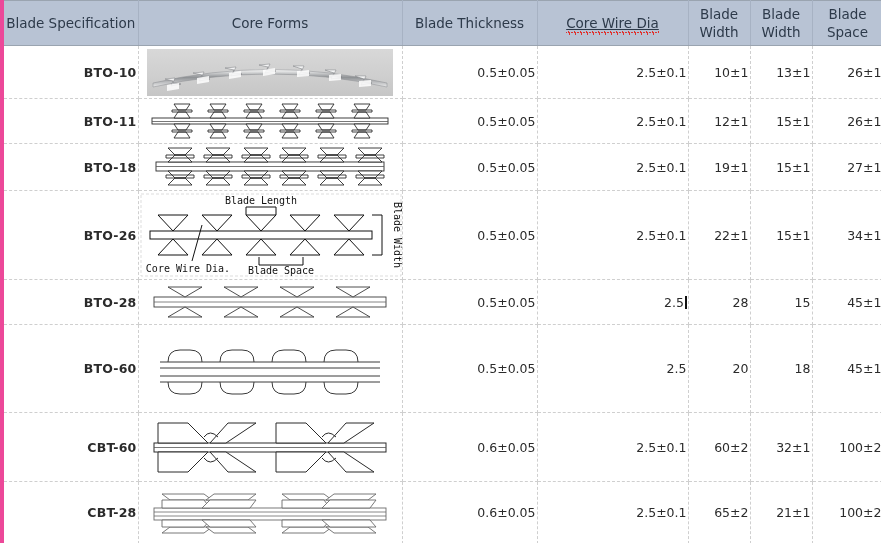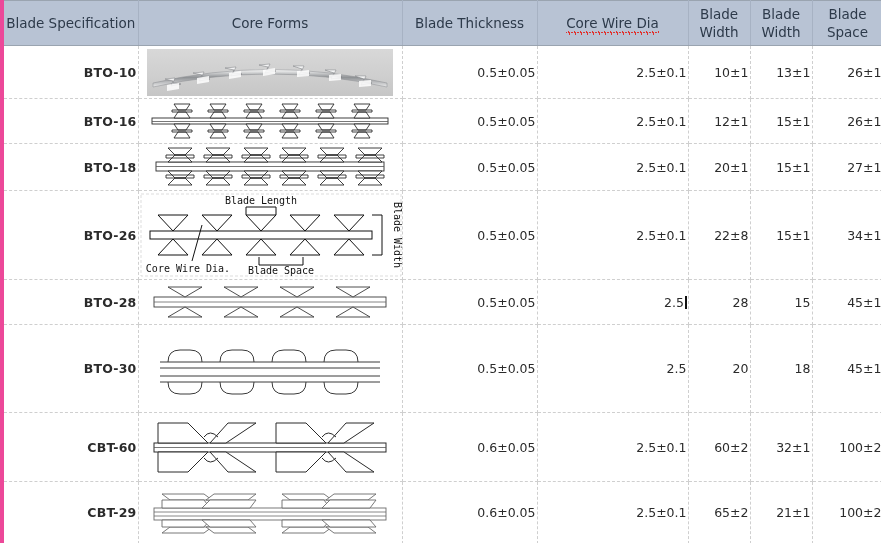--- a/index.html
+++ b/index.html
@@ -49,20 +49,21 @@
     color:#1a1a1a;
     letter-spacing:.2px;
   }
   .forms-cell{padding:3px 6px;margin-top:8px;}
   .num{font-size:12.5px;color:#333;white-space:nowrap;}
 
   
   .squiggle{
     position:relative;
     display:inline-block;
+    text-decoration:underline;
   }
   .squiggle::after{
     content:"";
     position:absolute;
     left:0;right:0;bottom:-3px;height:4px;
     background-image:
       radial-gradient(circle at 1.5px 3px, transparent 1.6px, #e0322e 1.7px, #e0322e 2.1px, transparent 2.2px),
       radial-gradient(circle at 4.5px 0px, transparent 1.6px, #e0322e 1.7px, #e0322e 2.1px, transparent 2.2px);
     background-size:6px 4px;
     background-repeat:repeat-x;
@@ -165,21 +166,21 @@
         </div>
       </td>
       <td class="num">0.5±0.05</td>
       <td class="num">2.5±0.1</td>
       <td class="num">10±1</td>
       <td class="num">13±1</td>
       <td class="num">26±1</td>
     </tr>
 
     <tr style="height:44px">
-      <td class="spec-cell">BTO-16</td>
+      <td class="spec-cell">BTO-11</td>
       <td class="forms-cell">
         <svg class="form-svg" width="240" height="40" viewBox="0 0 240 40">
           <g fill="#ffffff" stroke="#2a2a2a" stroke-width=".9">
             <rect x="2" y="17" width="236" height="6"></rect>
             <g>
               <path d="M24,3 h16 l-4,6 h-8z M22,9 h20 v2 h-20z M24,17 h16 l-4,-6 h-8z"></path>
               <path d="M24,37 h16 l-4,-6 h-8z M22,31 h20 v-2 h-20z M24,23 h16 l-4,6 h-8z"></path>
             </g>
             <g transform="translate(36,0)">
               <path d="M24,3 h16 l-4,6 h-8z M22,9 h20 v2 h-20z M24,17 h16 l-4,-6 h-8z"></path>
@@ -241,21 +242,21 @@
             <g transform="translate(190,0)">
               <path d="M14,2 h24 l-7,7 h-10z M12,9 h28 v3 h-28z M14,16 h24 l-7,-7 h-10z"></path>
               <path d="M14,39 h24 l-7,-7 h-10z M12,32 h28 v-3 h-28z M14,25 h24 l-7,7 h-10z"></path>
             </g>
           </g>
           <line x1="2" y1="20.5" x2="230" y2="20.5" stroke="#555" stroke-width=".8"></line>
         </svg>
       </td>
       <td class="num">0.5±0.05</td>
       <td class="num">2.5±0.1</td>
-      <td class="num">20±1</td>
+      <td class="num">19±1</td>
       <td class="num">15±1</td>
       <td class="num">27±1</td>
     </tr>
 
     <tr style="height:88px">
       <td class="spec-cell">BTO-26</td>
       <td class="forms-cell">
         <svg class="form-svg" width="262" height="84" viewBox="0 0 262 84">
           <rect x="1" y="1" width="260" height="82" fill="#ffffff" stroke="#cfcfcf" stroke-width=".7" stroke-dasharray="3 2"></rect>
           <g fill="#ffffff" stroke="#111" stroke-width="1">
@@ -291,21 +292,21 @@
           <path d="M232,22 h10 M232,62 h10 M242,22 v40" fill="none" stroke="#111" stroke-width="1"></path>
 
           <text x="121" y="11" text-anchor="middle" font-family="'DejaVu Sans Mono','Liberation Mono',monospace" font-size="10" fill="#111">Blade Length</text>
           <text x="141" y="81" text-anchor="middle" font-family="'DejaVu Sans Mono','Liberation Mono',monospace" font-size="10" fill="#111">Blade Space</text>
           <text x="48" y="79" text-anchor="middle" font-family="'DejaVu Sans Mono','Liberation Mono',monospace" font-size="10" fill="#111">Core Wire Dia.</text>
           <text x="254" y="42" text-anchor="middle" font-family="'DejaVu Sans Mono','Liberation Mono',monospace" font-size="10" fill="#111" transform="rotate(90 254 42)">Blade Width</text>
         </svg>
       </td>
       <td class="num">0.5±0.05</td>
       <td class="num">2.5±0.1</td>
-      <td class="num">22±8</td>
+      <td class="num">22±1</td>
       <td class="num">15±1</td>
       <td class="num">34±1</td>
     </tr>
 
     <tr style="height:45px">
       <td class="spec-cell">BTO-28</td>
       <td class="forms-cell">
         <svg class="form-svg" width="240" height="40" viewBox="0 0 240 40">
           <g fill="#ffffff" stroke="#3a3a3a" stroke-width=".9">
             <rect x="4" y="15" width="232" height="10"></rect>
@@ -332,21 +333,21 @@
       <td class="num">0.5±0.05</td>
       <td class="num">
         <span>2.5</span><span class="caret"></span>
       </td>
       <td class="num">28</td>
       <td class="num">15</td>
       <td class="num">45±1</td>
     </tr>
 
     <tr style="height:88px">
-      <td class="spec-cell">BTO-30</td>
+      <td class="spec-cell">BTO-60</td>
       <td class="forms-cell">
         <svg class="form-svg" width="232" height="62" viewBox="0 0 232 62">
           <g fill="none" stroke="#3a3a3a" stroke-width="1">
             <line x1="6" y1="24" x2="226" y2="24"></line>
               <line x1="6" y1="30" x2="226" y2="30"></line>
             <line x1="6" y1="38" x2="226" y2="38"></line>
               <line x1="6" y1="44" x2="226" y2="44"></line>
             <g>
               <path d="M14,24 q0,-12 12,-12 h10 q12,0 12,12"></path>
               <path d="M14,44 q0,12 12,12 h10 q12,0 12,-12"></path>
@@ -400,21 +401,21 @@
         </svg>
       </td>
       <td class="num">0.6±0.05</td>
       <td class="num">2.5±0.1</td>
       <td class="num">60±2</td>
       <td class="num">32±1</td>
       <td class="num">100±2</td>
     </tr>
 
     <tr style="height:62px">
-      <td class="spec-cell">CBT-29</td>
+      <td class="spec-cell">CBT-28</td>
       <td class="forms-cell">
         <svg class="form-svg" width="244" height="54" viewBox="0 0 244 54">
           <g fill="#ffffff" stroke="#6a6a6a" stroke-width=".9">
             <rect x="6" y="22" width="232" height="12"></rect>
             <g>
               <path d="M14,8 h42 l8,6 h-42z"></path>
               <path d="M14,14 h42 l6,8 h-48z"></path>
               <path d="M66,8 h42 l-8,6 h-42z"></path>
               <path d="M62,14 h46 l-6,8 h-48z"></path>
               <path d="M14,47 h42 l8,-6 h-42z"></path>

